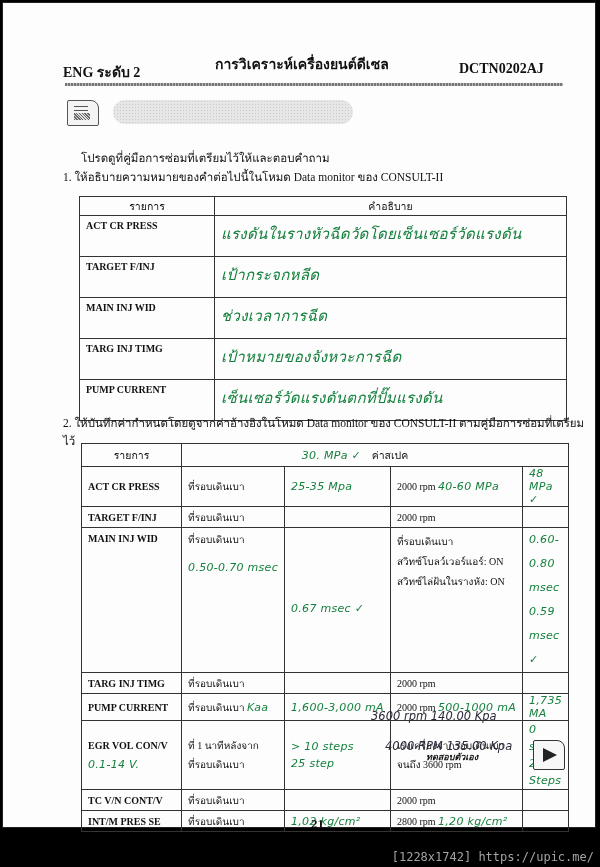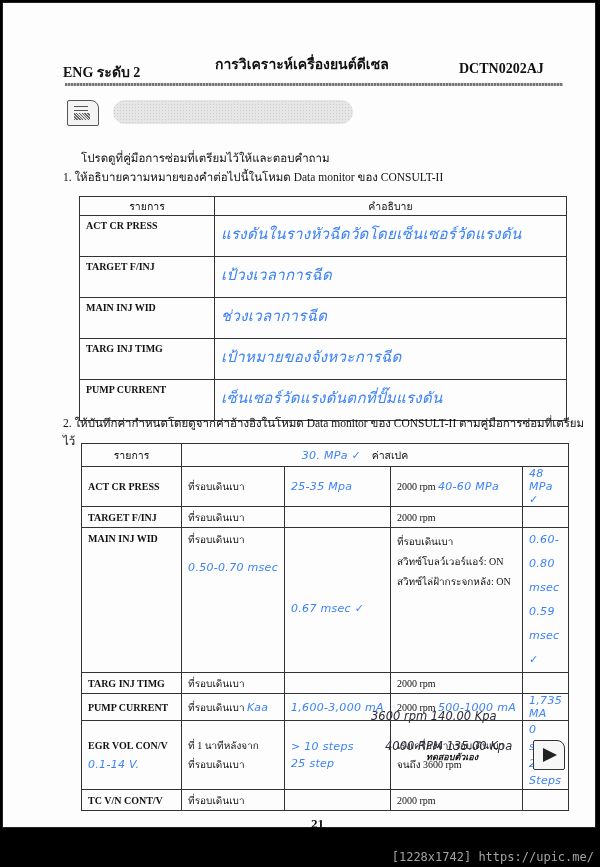--- a/index.html
+++ b/index.html
@@ -11,21 +11,21 @@
   .task-icon { position:absolute; left:64px; top:97px; width:30px; height:24px; border:1.5px solid #555; border-radius:2px 8px 2px 2px; background:#f4f4f4; }
   .task-icon::before { content:""; position:absolute; left:6px; top:5px; width:14px; height:3px; border-top:1px solid #555; border-bottom:1px solid #555; }
   .task-icon::after { content:""; position:absolute; left:6px; top:12px; width:16px; height:7px; background:repeating-linear-gradient(45deg,#666 0 1px,#ddd 1px 2px); }
   .task-banner { position:absolute; left:110px; top:97px; width:240px; height:24px; border-radius:12px; background:radial-gradient(circle,#ccc 0.6px,transparent 0.8px) 0 0/3px 3px,#e6e6e6; }
   .task-title { position:absolute; left:122px; top:99px; font-family:"Liberation Sans", sans-serif; font-weight:bold; font-style:italic; font-size:15px; color:#222; }
   .instr { font-size:11.5px; font-family:"Liberation Serif", serif; }
   table { border-collapse:collapse; position:absolute;padding-left:11px; }
   td, th { border:1px solid #333; font-size:10.5px; padding:0 6px; vertical-align:middle; text-align:left; }
   th { font-weight:normal; text-align:center; }
   .item { font-weight:bold; font-size:10px; }
-  .hw { font-family:"DejaVu Sans", sans-serif; font-style:italic; color:#3b82f6; font-size:12px; letter-spacing:0.3px; }
+  .hw { font-family:"DejaVu Sans", sans-serif; font-style:italic; color:#15803d; font-size:12px; letter-spacing:0.3px; }
   .t1 td { height:34px; vertical-align:top; padding-top:4px; }
   .t1 td.hwcell { font-size:15px; padding-top:6px; }
   .t2 td { height:20px; font-size:10px; }
   .t2 .hw { font-size:11px; }
   .annot { position:absolute; font-family:"DejaVu Sans", sans-serif; font-style:italic; color:#2a2a3a; font-size:11.5px; }
   .next-btn { position:absolute; left:530px; top:737px; width:30px; height:28px; border:1.5px solid #333; background:#f7f7f7; border-radius:2px 8px 2px 2px; }
   .next-btn::after { content:""; position:absolute; left:9px; top:7px; border-left:14px solid #222; border-top:7px solid transparent; border-bottom:7px solid transparent; }
   .selftest { position:absolute; left:423px; top:747px; font-family:"Liberation Sans", sans-serif; font-weight:bold; font-style:italic; font-size:9px; }
   .pagenum { position:absolute; left:308px; top:813px; font-weight:bold; font-size:13px; }
   .watermark { position:absolute; right:6px; bottom:3px; color:#a3a3a3; font-family:"DejaVu Sans Mono", monospace; font-size:12px; }
@@ -51,21 +51,21 @@
         <tr>
       <th style="width:122px;height:18px;">รายการ</th>
       <th>คำอธิบาย</th>
     </tr>
     <tr>
       <td class="item">ACT CR PRESS</td>
       <td class="hw hwcell">แรงดันในรางหัวฉีดวัดโดยเซ็นเซอร์วัดแรงดัน</td>
     </tr>
     <tr>
       <td class="item">TARGET F/INJ</td>
-      <td class="hw hwcell">เป้วงเวลาการฉีด</td>
+      <td class="hw hwcell">เป้ากระจกหลีด</td>
     </tr>
     <tr>
       <td class="item">MAIN INJ WID</td>
       <td class="hw hwcell">ช่วงเวลาการฉีด</td>
     </tr>
     <tr>
       <td class="item">TARG INJ TIMG</td>
       <td class="hw hwcell">เป้าหมายของจังหวะการฉีด</td>
     </tr>
     <tr>
@@ -106,21 +106,21 @@
     <tr>
       <td class="item" style="height:64px;vertical-align:top;padding-top:5px;">MAIN INJ WID</td>
       <td style="vertical-align:top;padding-top:4px;">
         <div>ที่รอบเดินเบา</div>
         <div class="hw" style="margin-top:14px;white-space:nowrap;">0.50-0.70 msec</div>
       </td>
       <td class="hw" style="padding-top:16px;">0.67 msec ✓</td>
       <td style="vertical-align:top;padding-top:4px;line-height:20px;">
         <div>ที่รอบเดินเบา</div>
         <div>สวิทซ์โบลว์เวอร์แอร์: ON</div>
-        <div>สวิทซ์ไล่ฝ้ากระจกหลัง: ON</div>
+        <div>สวิทซ์ไล่ฝ้นในรางหัง: ON</div>
       </td>
       <td style="line-height:24px;">
         <div class="hw">0.60-0.80 msec</div>
         <div class="hw">0.59 msec ✓</div>
       </td>
     </tr>
 
     <tr>
       <td class="item">TARG INJ TIMG</td>
       <td>ที่รอบเดินเบา</td>
@@ -161,20 +161,27 @@
     </tr>
 
     <tr>
       <td class="item">TC V/N CONT/V</td>
       <td>ที่รอบเดินเบา</td>
       <td class="hw"></td>
       <td>2000 rpm</td>
       <td class="hw"></td>
     </tr>
 
+    <tr>
+      <td class="item">INT/M PRES SE</td>
+      <td>ที่รอบเดินเบา</td>
+      <td class="hw" style="white-space:nowrap;">1,02 kg/cm²</td>
+      <td style="white-space:nowrap;"><span>2800 rpm</span> <span class="hw">1,20 kg/cm²</span></td>
+      <td class="hw"></td>
+    </tr>
   </tbody>
     </table>
 
   <div class="annot" style="left:368px;top:706px;">3600 rpm 140.00 Kpa</div>
   <div class="annot" style="left:382px;top:728px;margin-top:8px;">4000 RPM 135.00 Kpa</div>
 
   <div class="selftest">ทดสอบตัวเอง</div>
   <div class="next-btn"></div>
 
   <div class="pagenum">21</div>

